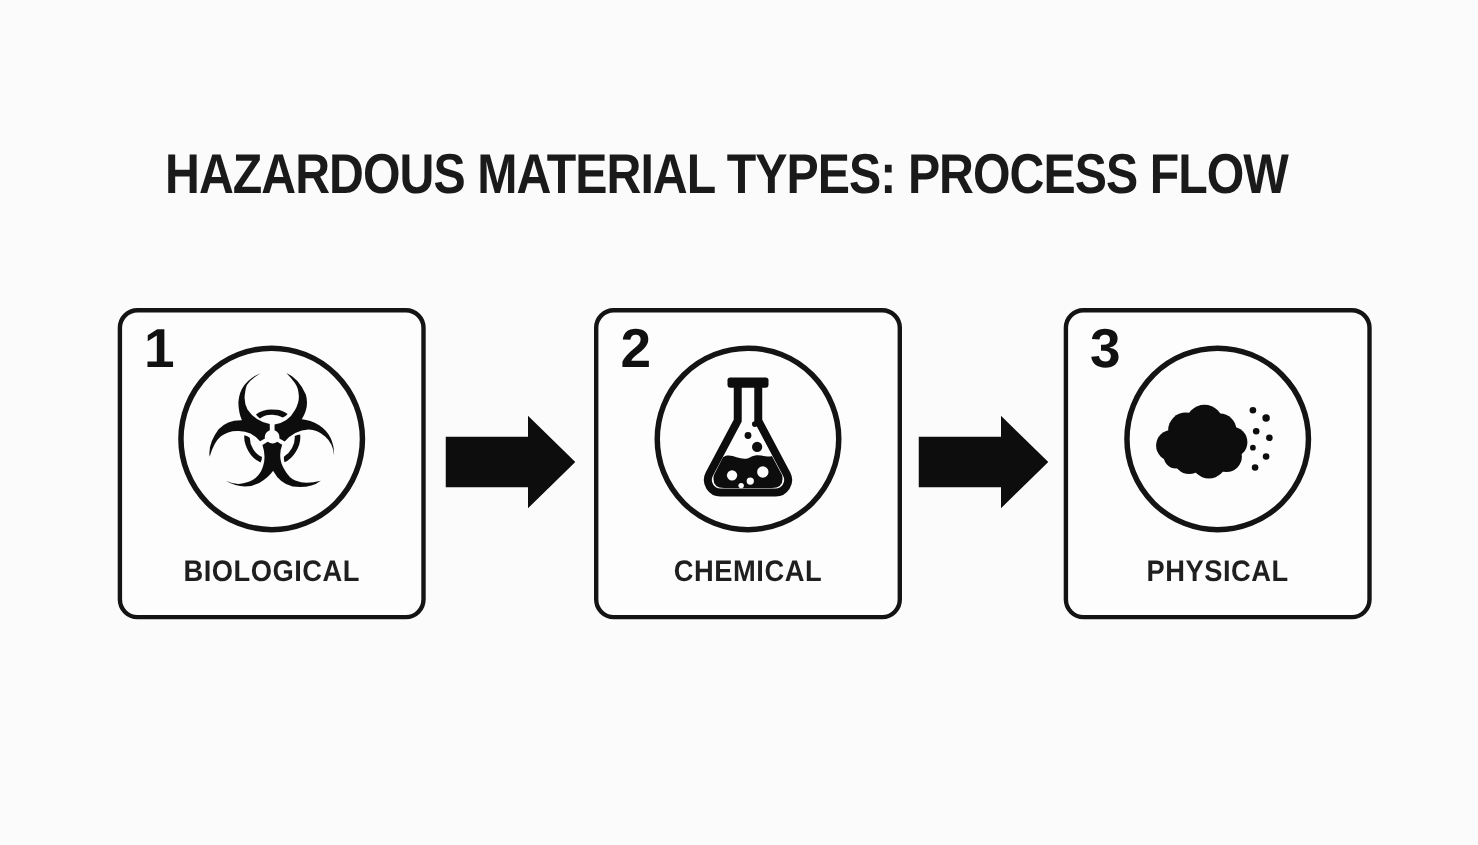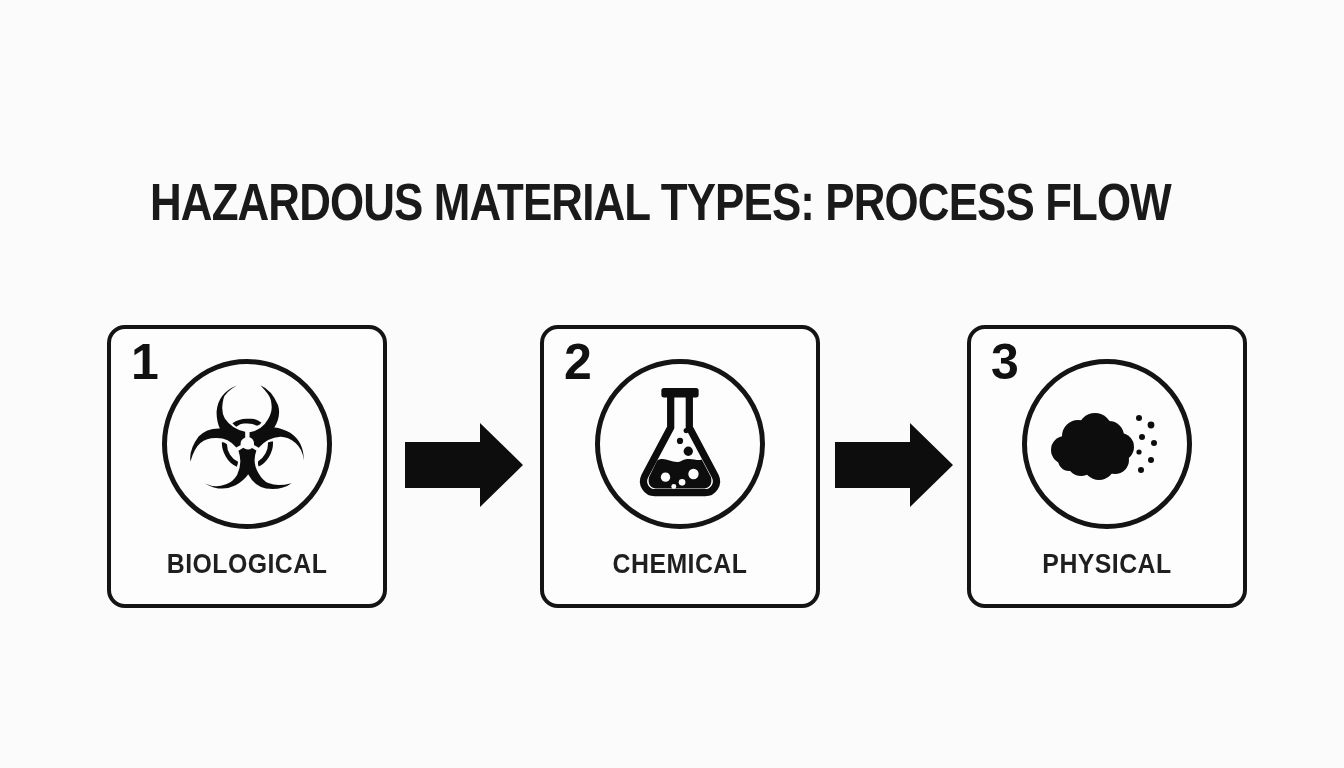--- a/index.html
+++ b/index.html
@@ -2,21 +2,21 @@
 <html><head>
 <meta charset="utf-8">
 <style>
   html,body{margin:0;padding:0;}
   body{
     width:1344px;height:768px;position:relative;overflow:hidden;
     background:#fbfbfb;
     font-family:"Liberation Sans","DejaVu Sans",sans-serif;
     color:#141414;
   }
-  .canvas{position:absolute;inset:0;margin-top:45px;}
+  .canvas{position:absolute;inset:0;}
   .diagram-title{
     position:absolute;left:150px;top:128px;
     font-size:51px;font-weight:800;letter-spacing:-1px;color:#1a1a1a;
     white-space:nowrap;transform:scaleX(.86);transform-origin:left center;
   }
   .step-box{
     position:absolute;top:280px;width:280px;height:283px;
     box-sizing:border-box;border:4px solid #141414;border-radius:18px;
     background:#fdfdfd;
   }

